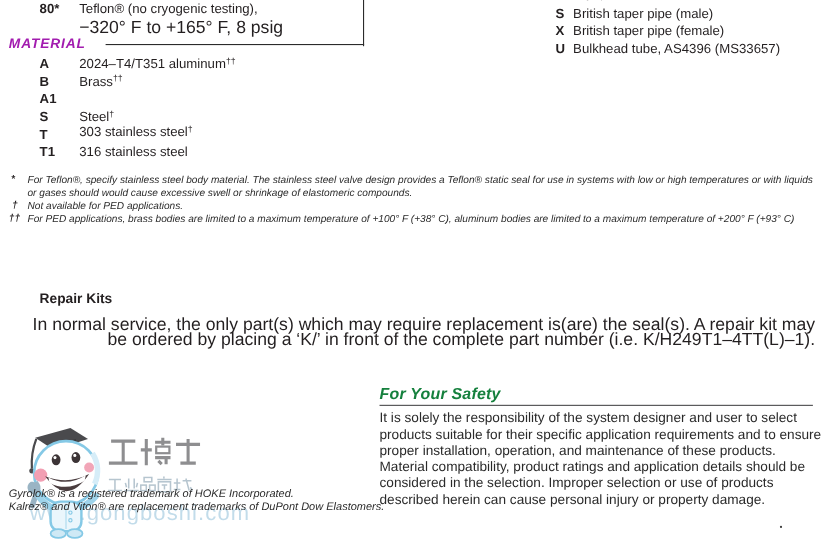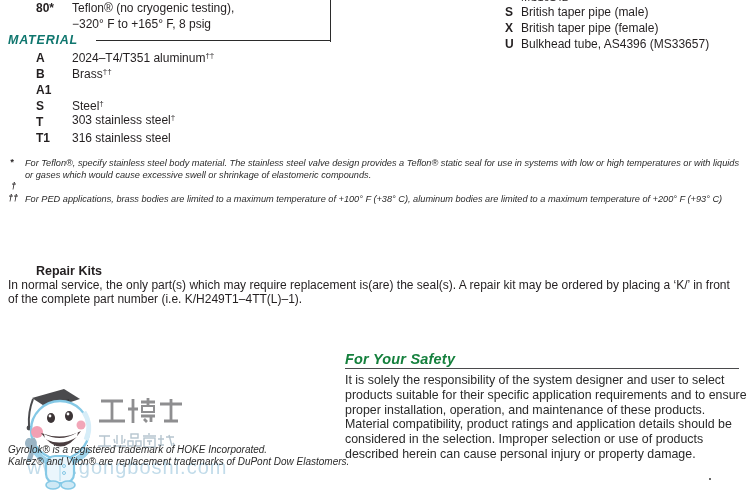--- a/index.html
+++ b/index.html
@@ -11,39 +11,39 @@
   .abs { position:absolute; }
   .code-col { font-weight:bold; font-size:12px; }
   .desc-col { font-size:12px; }
   sup.dag { font-size:8px; vertical-align:4px; }
 
   
   .box-vline { left:330px; top:0; width:0; height:42px; border-left:1.6px solid #2b2b2b; }
   .box-hline { left:96px; top:40px; width:235px; height:0; border-top:1.6px solid #2b2b2b; }
   .seal-code { left:36px; top:1px; font-size:12px; font-weight:bold; }
   .seal-l1 { left:72px; top:1px; font-size:12px; }
-  .seal-l2 { left:72px; top:17px; font-size:12px; }
+  .seal-l2 { left:72px; top:17px; font-size:16px; }
 
   .material-heading {
     left:8px; top:33px; font-size:12.5px; font-weight:bold; font-style:italic;
-    color:#0f766e; letter-spacing:0.8px;
+    color:#a21caf; letter-spacing:0.8px;
   }
   .mat-code { left:36px; }
   .mat-desc { left:72px; }
 
   .ec-code { left:505px; }
   .ec-desc { left:521px; }
   .ec-clip { left:521px; top:0; width:60px; height:4px; overflow:hidden; }
   .ec-clip span { display:block; margin-top:-9px; font-size:11px; }
 
   .fn-marker { font-size:9.2px; font-style:italic; font-weight:bold; }
   .fn-text { left:25px; width:716px; font-size:9.2px; font-style:italic; line-height:12px; color:#2b2b2b; }
 
   .repair-heading { left:8px; top:264px; font-size:12.5px; font-weight:bold;padding-left:28px; }
-  .repair-body { left:8px; top:278px; width:733px; font-size:12px; line-height:14px; }
+  .repair-body { left:8px; top:289px; width:733px; font-size:16px; line-height:14px;text-align:right; }
 
   .safety-heading {
     left:345px; top:351px; font-size:14.5px; font-weight:bold; font-style:italic;
     color:#15803d; letter-spacing:0.2px;
   }
   .safety-rule { left:345px; top:368px; width:394px; height:0; border-top:1.6px solid #4a4a4c; }
   .safety-body { left:345px; top:373px; width:405px; font-size:12.4px; line-height:14.8px; color:#2a2a2a; }
 
   .wm-url {
     left:27px; top:456px; font-size:20px; letter-spacing:1px;
@@ -92,23 +92,24 @@
   <div class="abs code-col ec-code" style="top:5px">S</div>
   <div class="abs desc-col ec-desc" style="top:5px">British taper pipe (male)</div>
 
   <div class="abs code-col ec-code" style="top:21px">X</div>
   <div class="abs desc-col ec-desc" style="top:21px">British taper pipe (female)</div>
 
   <div class="abs code-col ec-code" style="top:37px">U</div>
   <div class="abs desc-col ec-desc" style="top:37px">Bulkhead tube, AS4396 (MS33657)</div>
 
   <div class="abs fn-marker" style="left:10px; top:157px">*</div>
-  <div class="abs fn-text" style="top:157px">For Teflon®, specify stainless steel body material. The stainless steel valve design provides a Teflon® static seal for use in systems with low or high temperatures or with liquids or gases which would cause excessive swell or shrinkage of elastomeric compounds.</div>
+  <div class="abs fn-text" style="top:157px">For Teflon®, specify stainless steel body material. The stainless steel valve design provides a Teflon® static seal for use in systems with low or high temperatures or with liquids or gases should would cause excessive swell or shrinkage of elastomeric compounds.</div>
 
   <div class="abs fn-marker" style="left:11px; top:181px">†</div>
+  <div class="abs fn-text" style="top:181px">Not available for PED applications.</div>
 
   <div class="abs fn-marker" style="left:8px; top:193px">††</div>
   <div class="abs fn-text" style="top:193px">For PED applications, brass bodies are limited to a maximum temperature of +100° F (+38° C), aluminum bodies are limited to a maximum temperature of +200° F (+93° C)</div>
 
   <div class="abs repair-heading">Repair Kits</div>
   <div class="abs repair-body">In normal service, the only part(s) which may require replacement is(are) the seal(s). A repair kit may be ordered by placing a ‘K/’ in front of the complete part number (i.e. K/H249T1–4TT(L)–1).</div>
 
   <div class="abs safety-heading">For Your Safety</div>
   <div class="abs safety-rule"></div>
   <div class="abs safety-body">It is solely the responsibility of the system designer and user to select products suitable for their specific application requirements and to ensure proper installation, operation, and maintenance of these products. Material compatibility, product ratings and application details should be considered in the selection. Improper selection or use of products described herein can cause personal injury or property damage.</div>

